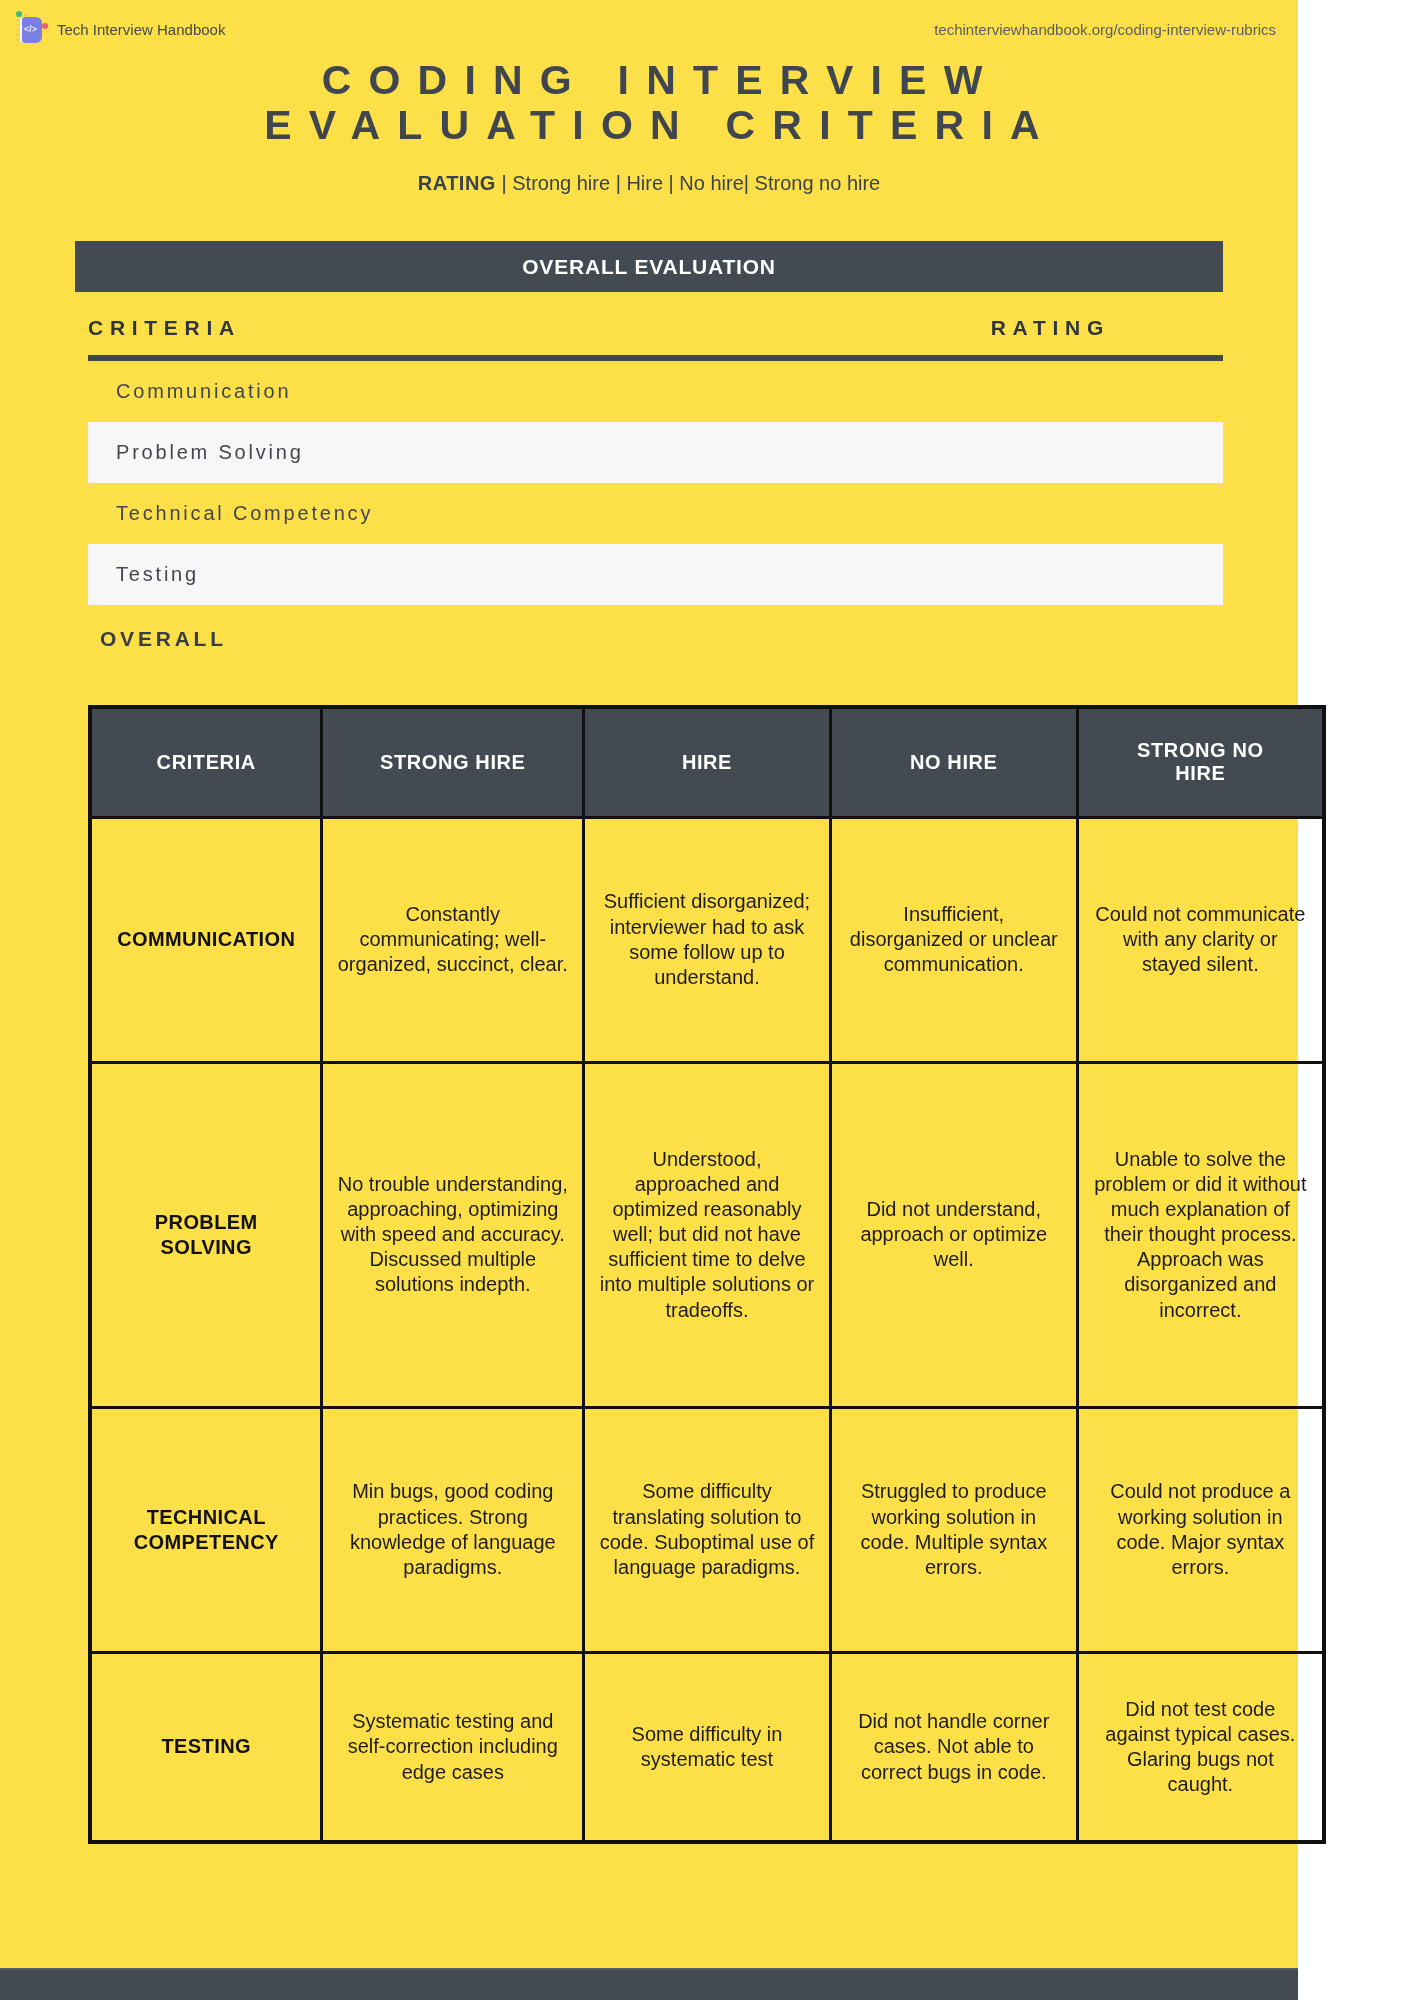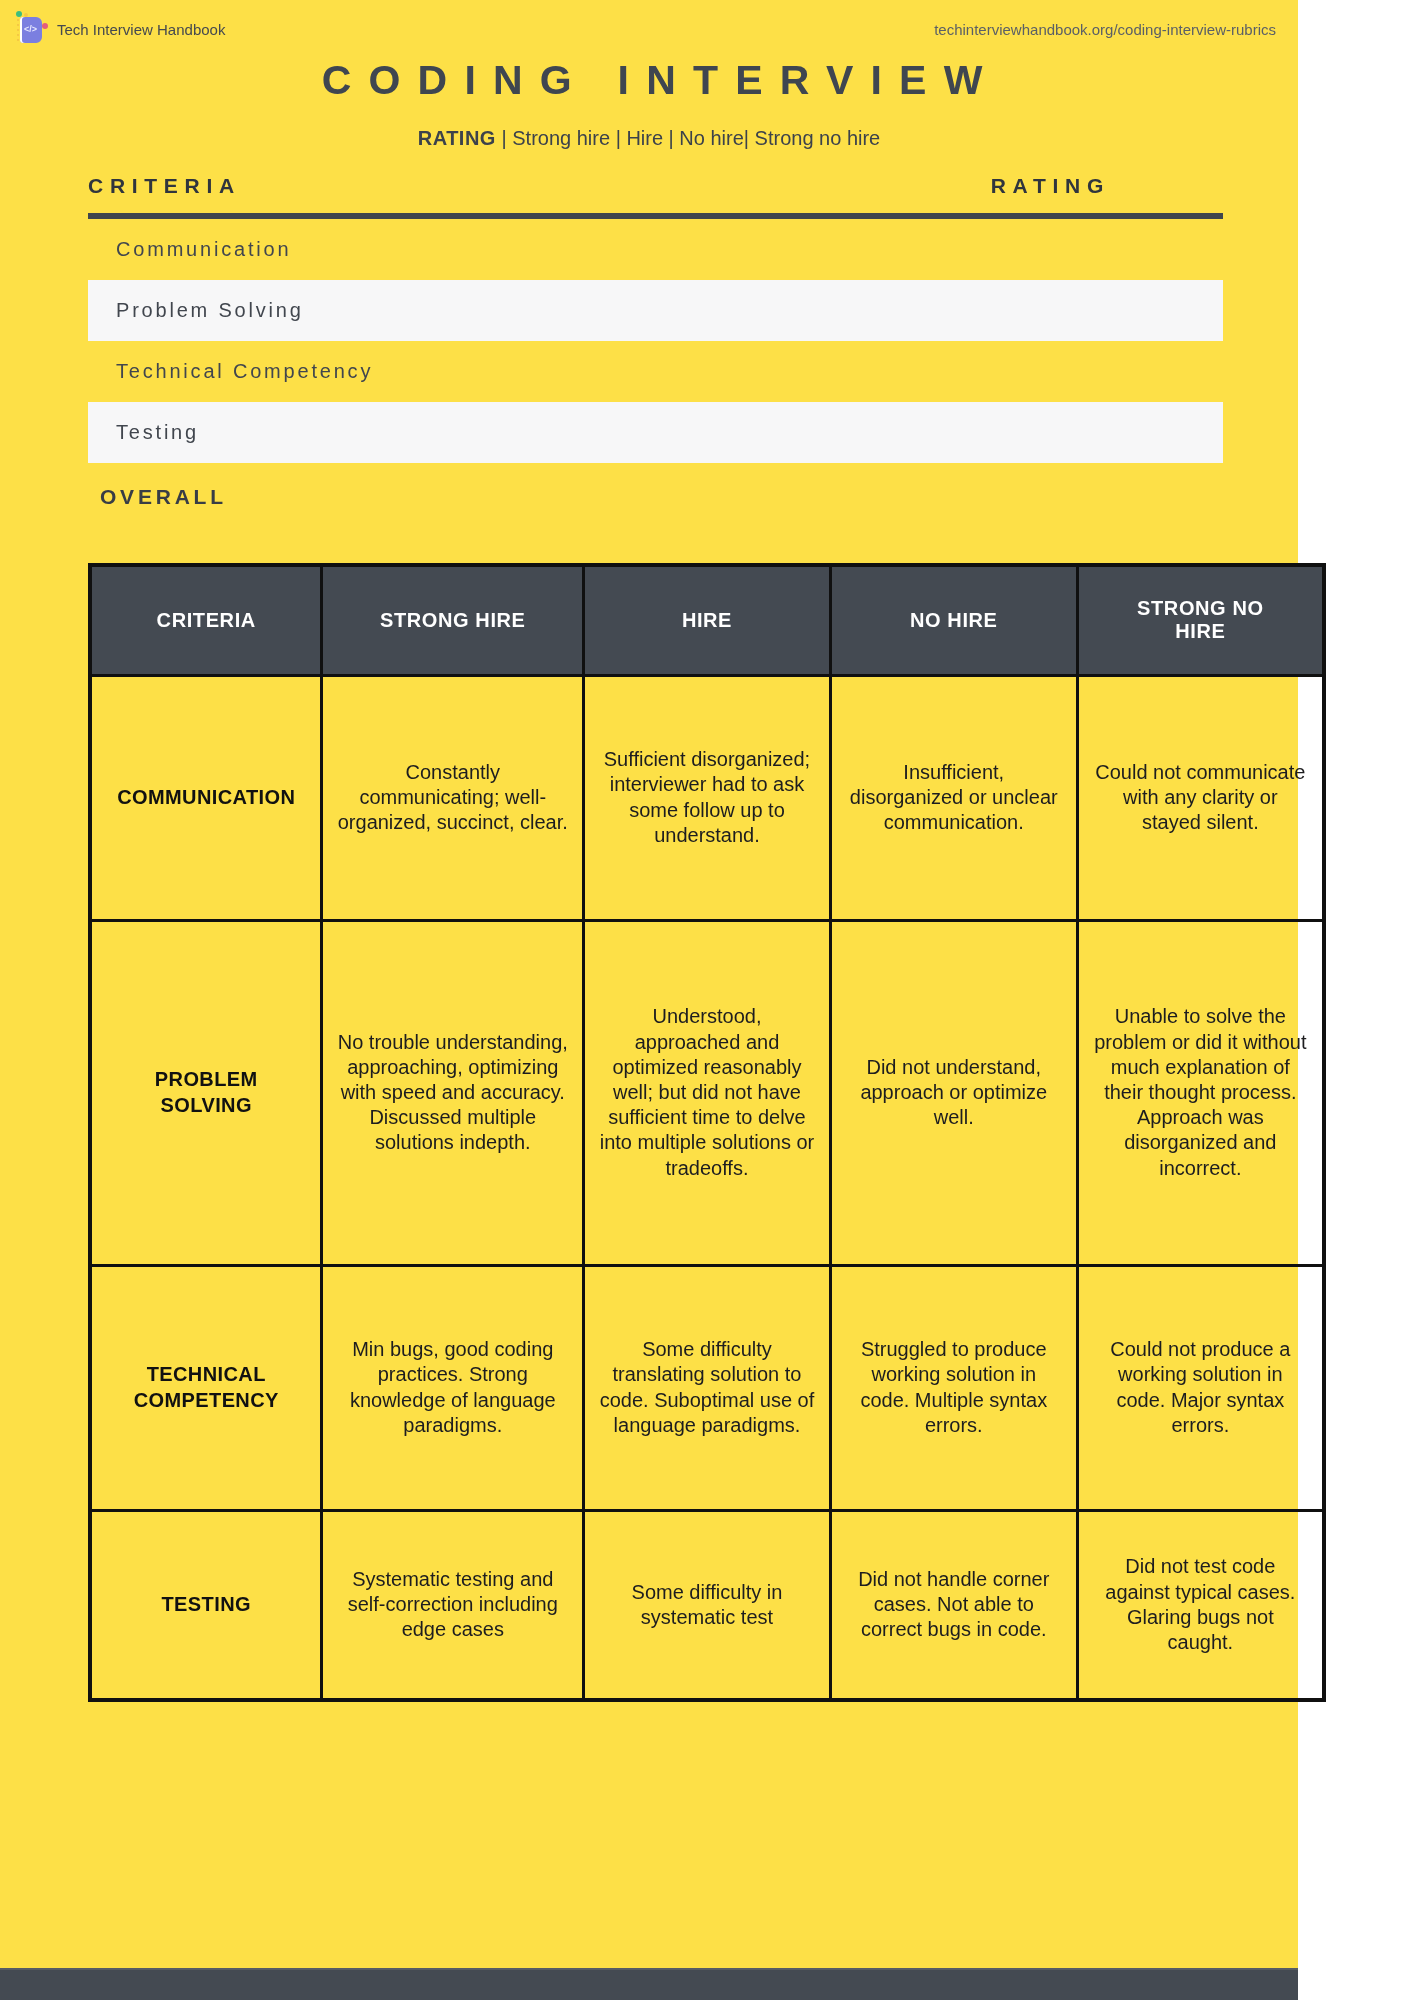--- a/index.html
+++ b/index.html
@@ -164,26 +164,28 @@
         <span class="book-spine"></span>
         <span class="dot dot-red"></span>
       </span>
       <span class="brand-name">Tech Interview Handbook</span>
     </div>
     <div class="header-url">techinterviewhandbook.org/coding-interview-rubrics</div>
   </header>
 
   <section class="title-block">
     <div class="title-line">CODING INTERVIEW</div>
+    <div class="title-line">EVALUATION CRITERIA</div>
     <div class="rating-legend">
       <span class="lbl">RATING</span>
       <span>| Strong hire | Hire | No hire| Strong no hire</span>
     </div>
   </section>
 
+  <div class="section-bar">OVERALL EVALUATION</div>
 
   <div class="sub-headers">
     <span class="hdr">CRITERIA</span>
     <span class="hdr hdr-right">RATING</span>
   </div>
 
   <div class="thick-rule"></div>
 
   <ul class="criteria-list">
     <li>Communication</li>

